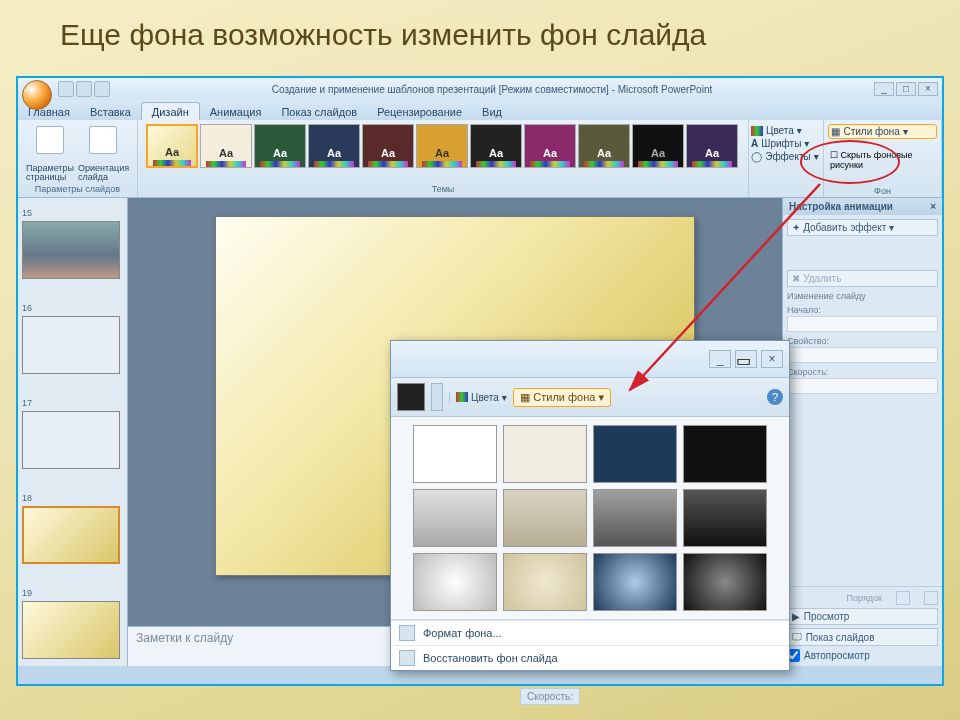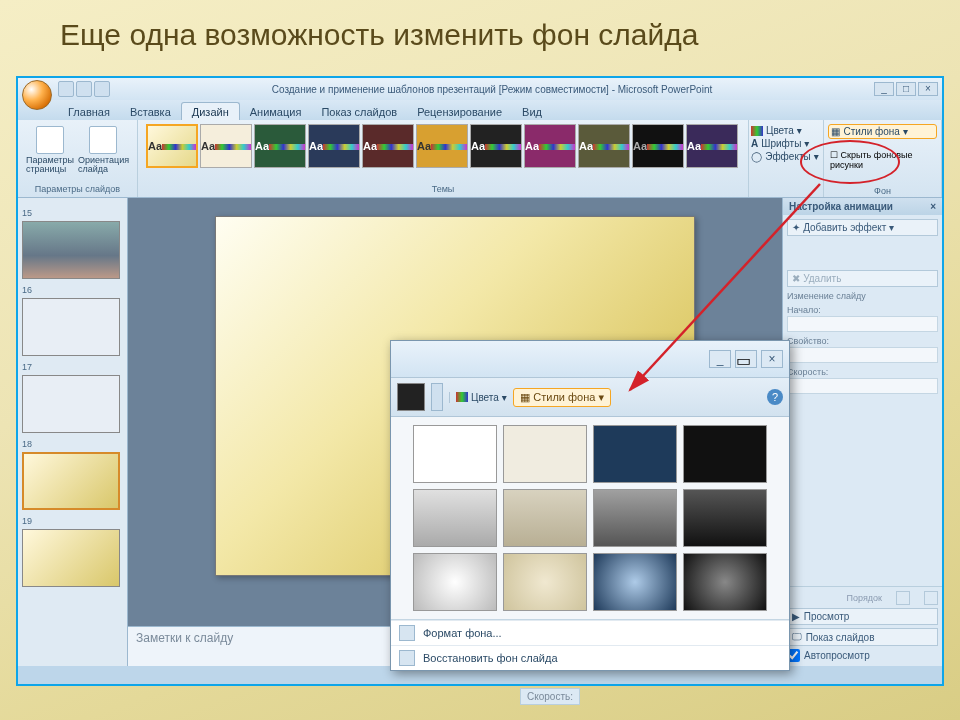--- a/index.html
+++ b/index.html
@@ -10,53 +10,53 @@
   
   .title-bar { height: 22px; background: linear-gradient(#e9f2fa,#d2e4f3); display: flex; align-items: center; position: relative; }
   .office-btn { width: 30px; height: 30px; position: absolute; left: 4px; top: 2px; border-radius: 50%; background: radial-gradient(circle at 30% 30%, #fff, #ffb24d 40%, #d46a00 80%); border:1px solid #9a6a2a; z-index: 5;}
   .qat { margin-left: 40px; display:flex; gap:2px;}
   .qat-btn { width:16px; height:16px; background:#cfe0ef; border:1px solid #9cb8cf; border-radius:2px;}
   .title-text { flex:1; text-align:center; font-size:10px; color:#3a5a7a; }
   .win-controls { display:flex; gap:2px; margin-right:4px;}
   .win-btn { width:20px; height:14px; background:#d7e5f1; border:1px solid #9cb8cf; font-size:10px; line-height:12px; text-align:center; color:#3a5a7a;}
 
   
-  .tab-row { height:20px; background:linear-gradient(#d9e8f5,#c4dbed); display:flex; align-items:flex-end; padding-left:40px; font-size:11px; color:#2b4a66;}
+  .tab-row { height:20px; background:linear-gradient(#d9e8f5,#c4dbed); display:flex; align-items:flex-end; font-size:11px; color:#2b4a66;}
   .tab { padding:3px 10px 2px; cursor:pointer;}
   .tab.active { background:#e8f1f9; border:1px solid #9cb8cf; border-bottom:none; border-radius:3px 3px 0 0; color:#1a3650; font-weight:500;}
 
   
   .ribbon { height:78px; background:linear-gradient(#e8f1f9,#d4e4f1); border-bottom:1px solid #9cb8cf; display:flex; position:relative;}
   .ribbon-group { border-right:1px solid #b9cfde; padding:2px 4px; display:flex; flex-direction:column; justify-content:space-between;}
   .group-label { font-size:9px; color:#4a6a86; text-align:center; padding:1px 0;}
   .page-setup { width:120px; }
   .ps-btns { display:flex; gap:4px; justify-content:center; padding-top:4px;}
-  .ps-btn { display:flex; flex-direction:column; align-items:center; font-size:9px; color:#2b4a66; gap:2px;}
+  .ps-btn { display:flex; flex-direction:column; align-items:center; font-size:9px; color:#2b4a66; gap:10px;}
   .ps-icon { width:28px; height:28px; background:#fff; border:1px solid #9cb8cf; border-radius:2px;}
 
   .themes-group { flex:1; overflow:hidden;}
   .themes-row { display:flex; gap:2px; padding:2px 4px; overflow:hidden; height:58px;}
-  .theme-thumb { width:52px; height:44px; background:#fff; border:1px solid #aaa; display:flex; flex-direction:row; align-items:center; justify-content:center; font-size:11px; font-weight:bold;}
+  .theme-thumb { width:52px; height:44px; background:#fff; border:1px solid #aaa; display:flex; flex-direction:column; align-items:center; justify-content:flex-end; font-size:11px; font-weight:bold;}
   .theme-thumb.sel { border:2px solid #f5a623; background:linear-gradient(135deg,#fff8dc,#e6d98a);}
   .theme-aa { color:#333;}
   .theme-bar { width:80%; height:6px; margin-top:2px; background:linear-gradient(90deg,#c33,#3c3,#33c,#cc3,#3cc,#c3c);}
 
   .theme-colors-group { width:75px; font-size:10px; color:#2b4a66; padding:4px 2px 0;}
   .tc-row { display:flex; align-items:center; gap:3px; padding:1px 0;}
   .tc-swatch { width:12px; height:10px; background:linear-gradient(90deg,#c33,#3c3,#33c);}
 
   .bg-group { width:118px; padding:4px 4px 0;}
   .bg-btn { display:flex; align-items:center; gap:3px; font-size:10px; color:#2b4a66; padding:1px 2px; border:1px solid transparent;}
   .bg-btn.hl { border:1px solid #f5a623; background:#fff3d6; border-radius:3px;}
   .bg-check { font-size:9px; padding:11px 2px;}
 
   
   .work-area { display:flex; height: calc(100% - 22px - 20px - 78px - 18px); }
   .thumb-pane { width:110px; background:#dfeaf3; border-right:1px solid #9cb8cf; overflow:hidden; padding:4px;}
-  .slide-thumb { margin-bottom:0;}
+  .slide-thumb { margin-bottom:18px;}
   .slide-num { font-size:9px; color:#4a6a86;}
   .st-inner { width:98px; height:58px; border:1px solid #888; background:#fff; margin-top:1px;}
   .st-inner.sel { border:2px solid #d68a2a;}
   .st-gold { background:linear-gradient(135deg,#fff8dc,#d9c76a);}
   .st-doc { background:#e8eef5;}
 
   .editor { flex:1; background:#6c8299; position:relative; display:flex; flex-direction:column;}
   .canvas-wrap { flex:1; display:flex; align-items:flex-start; justify-content:center; padding:18px 18px 0; overflow:hidden;}
   .canvas { width:480px; height:360px; background:linear-gradient(135deg,#fffef2,#f3e8a8 40%,#dcc865 75%,#c9b047); border:1px solid #777; box-shadow:2px 2px 6px rgba(0,0,0,0.3);}
   .notes-bar { height:40px; background:#eef4fa; border-top:1px solid #9cb8cf; padding:4px 8px; font-size:12px; color:#7a8a9a;}
@@ -105,21 +105,21 @@
   
   .below-peek { position:absolute; left:520px; top:688px; font-size:10px; color:#7a8a9a; background:#dce9f4; padding:2px 6px; border:1px solid #b9cfde;}
 
   
   .annot-circle { position:absolute; border:2px solid #d4222a; border-radius:50%; width:100px; height:44px; left:800px; top:140px; z-index:30;}
   .annot-arrow { position:absolute; z-index:29; pointer-events:none;}
 </style>
 </head>
 <body>
 
-<div class="page-title">Еще одна возможность изменить фон слайда</div>
+<div class="page-title">Еще фона возможность изменить фон слайда</div>
 
 <div class="main-shot">
 
   <div class="title-bar">
     <div class="office-btn"></div>
     <div class="qat">
       <div class="qat-btn"></div>
       <div class="qat-btn"></div>
       <div class="qat-btn"></div>
     </div>

